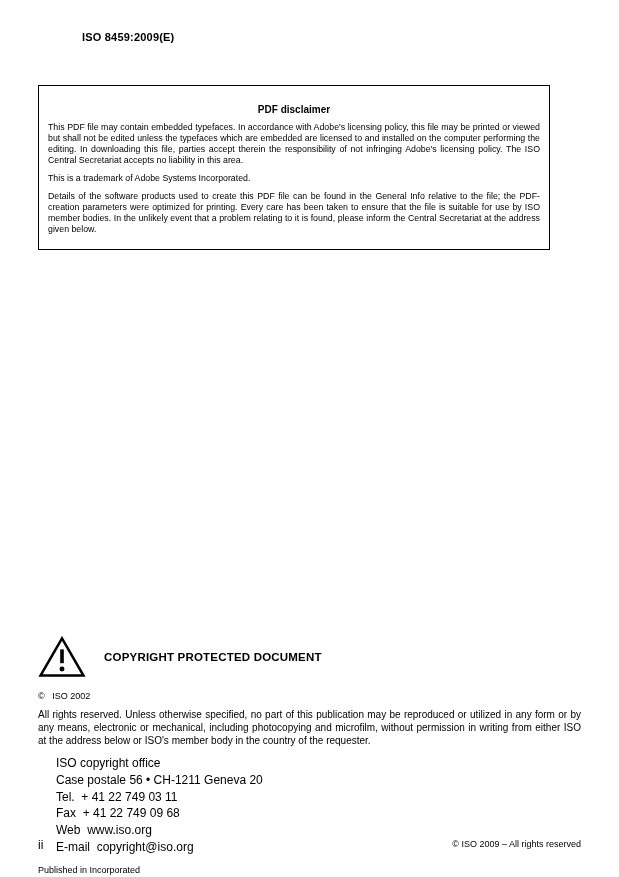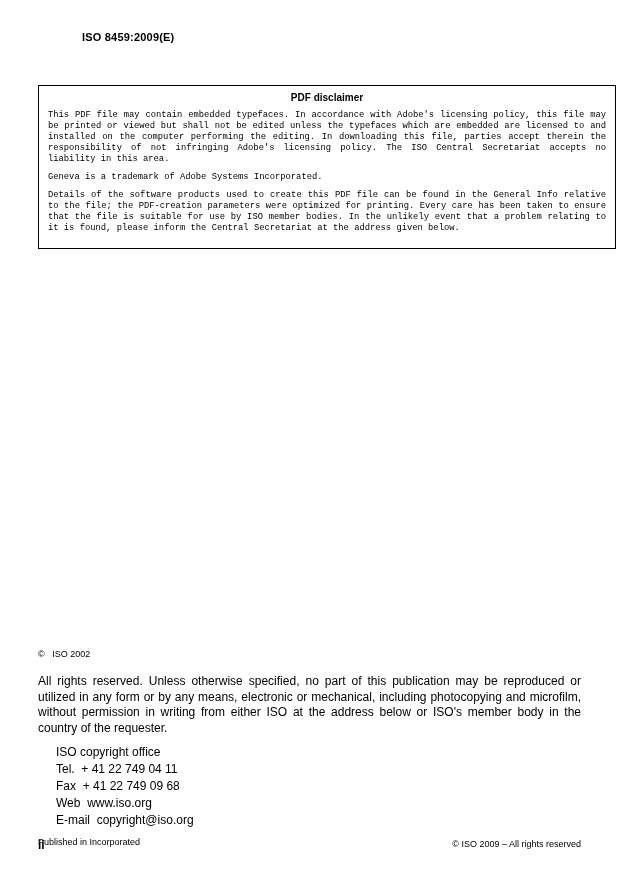--- a/index.html
+++ b/index.html
@@ -20,37 +20,36 @@
     font-size: 11px;
     font-weight: bold;
     letter-spacing: 0.2px;
     margin-left: 44px;
   }
 
   .disclaimer-box {
     position: absolute;
     top: 85px;
     left: 38px;
-    width: 578px;
+    width: 512px;
     box-sizing: border-box;
     border: 1px solid #000;
-    padding: 4px 9px 8px 9px;
+    padding: 16px 9px 8px 9px;
   }
   .disclaimer-title {
     text-align: center;
     font-weight: bold;
     font-size: 10px;
     margin: 2px 0 7px 0;
   }
   .disclaimer-box p {
     font-size: 8.8px;
     line-height: 1.25;
     text-align: justify;
     margin: 0 0 7px 0;
-    font-family: Liberation Mono, monospace;
   }
   .disclaimer-box p:last-child { margin-bottom: 6px; }
 
   .copyright-section {
     position: absolute;
     top: 636px;
     left: 38px;
     width: 543px;
   }
   .copyright-header {
@@ -67,72 +66,81 @@
     font-weight: bold;
     margin-left: 18px;
     letter-spacing: 0.2px;
   }
   .copyright-line {
     font-size: 9px;
     margin-top: 13px;
     white-space: pre-wrap;
   }
   .rights-text {
-    font-size: 12px;
+    font-size: 10px;
     line-height: 1.3;
     text-align: justify;
-    margin-top: 15px;
+    margin-top: 7px;
   }
   .address-block {
     margin-top: 8px;
     margin-left: 18px;
     font-size: 12px;
     line-height: 1.4;
   }
   .address-line { white-space: pre-wrap; }
   .published-line {
     font-size: 9px;
     margin-top: 9px;
   }
 
   .page-footer-left {
     position: absolute;
     left: 38px;
     top: 838px;
     font-size: 12px;
-    font-weight: bold;
+    font-weight: normal;
   }
   .page-footer-right {
     position: absolute;
     right: 38px;
     top: 839px;
     font-size: 9px;
   }
 </style>
 </head>
 <body>
 
 <div class="page-header">ISO 8459:2009(E)</div>
 
 <div class="disclaimer-box">
   <div class="disclaimer-title">PDF disclaimer</div>
   <p>This PDF file may contain embedded typefaces. In accordance with Adobe's licensing policy, this file may be printed or viewed but shall not be edited unless the typefaces which are embedded are licensed to and installed on the computer performing the editing. In downloading this file, parties accept therein the responsibility of not infringing Adobe's licensing policy. The ISO Central Secretariat accepts no liability in this area.</p>
-  <p>Geneva is a trademark of Adobe Systems Incorporated.</p>
+  <p>This is a trademark of Adobe Systems Incorporated.</p>
   <p>Details of the software products used to create this PDF file can be found in the General Info relative to the file; the PDF-creation parameters were optimized for printing. Every care has been taken to ensure that the file is suitable for use by ISO member bodies. In the unlikely event that a problem relating to it is found, please inform the Central Secretariat at the address given below.</p>
 </div>
 
 <div class="copyright-section">
+  <div class="copyright-header">
+    <svg class="warning-icon" viewBox="0 0 50 44" xmlns="http://www.w3.org/2000/svg">
+      <path d="M25 2.5 L47.5 41.5 L2.5 41.5 Z" fill="none" stroke="#000" stroke-width="2.6" stroke-linejoin="miter"></path>
+      <rect x="23.1" y="14" width="3.8" height="14.5" fill="#000"></rect>
+      <circle cx="25" cy="34.5" r="2.6" fill="#000"></circle>
+    </svg>
+    <div class="copyright-heading">COPYRIGHT PROTECTED DOCUMENT</div>
+  </div>
 
   <div class="copyright-line">©   ISO 2002</div>
 
   <div class="rights-text">All rights reserved. Unless otherwise specified, no part of this publication may be reproduced or utilized in any form or by any means, electronic or mechanical, including photocopying and microfilm, without permission in writing from either ISO at the address below or ISO's member body in the country of the requester.</div>
 
   <div class="address-block">
     <div class="address-line">ISO copyright office</div>
-    <div class="address-line">Tel.  + 41 22 749 04 11</div>
+    <div class="address-line">Case postale 56 • CH-1211 Geneva 20</div>
+    <div class="address-line">Tel.  + 41 22 749 03 11</div>
     <div class="address-line">Fax  + 41 22 749 09 68</div>
     <div class="address-line">Web  www.iso.org</div>
     <div class="address-line">E-mail  copyright@iso.org</div>
   </div>
 
   <div class="published-line">Published in Incorporated</div>
 </div>
 
 <div class="page-footer-left">ii</div>
 <div class="page-footer-right">© ISO 2009 – All rights reserved</div>

